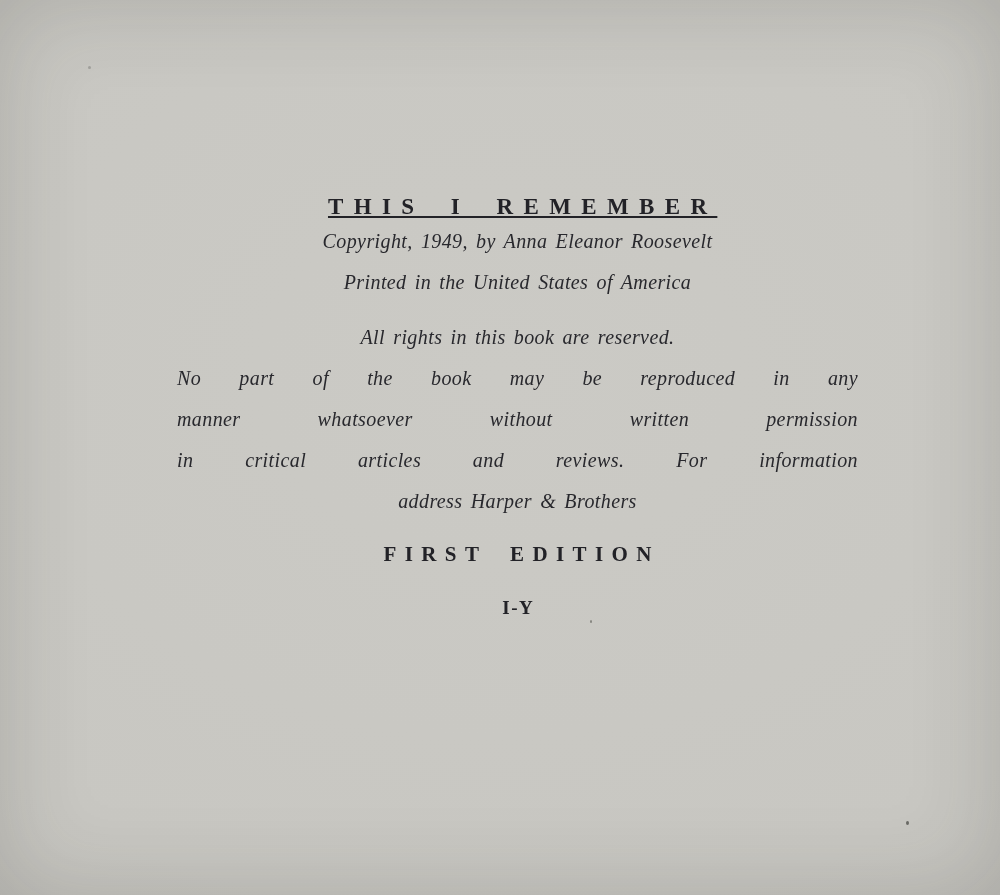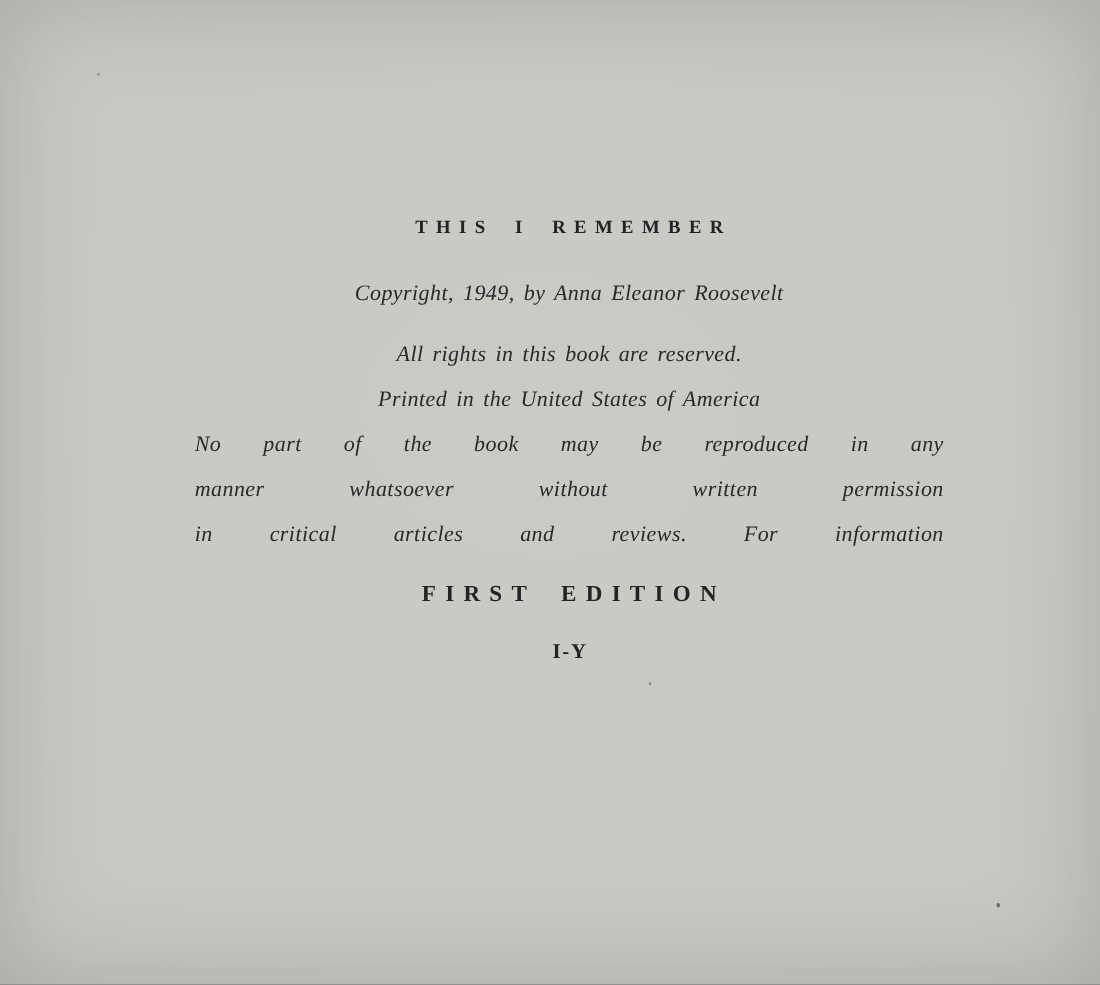--- a/index.html
+++ b/index.html
@@ -27,23 +27,23 @@
   }
   .caps {
     font-weight: bold;
     text-align: center;
     letter-spacing: 0.45em;
     padding-left: 0.45em; 
     word-spacing: 0.45em;
     color: #222227;
   }
   .title-line {
-    font-size: 17px;
+    font-size: 23px;
     line-height: 28px;
-    margin-bottom: 26px;
+    text-decoration: underline;
   }
   .ital {
     font-style: italic;
     font-size: 20px;
     line-height: 41px;
     letter-spacing: 0.02em;
     word-spacing: 0.14em;
   }
   .center { text-align: center; }
   .justify {
@@ -78,31 +78,32 @@
 <body>
 
 <div class="photo">
 
   <div class="text-block">
 
     <div class="caps title-line">THIS I REMEMBER</div>
 
     <div class="ital center">Copyright, 1949, by Anna Eleanor Roosevelt</div>
 
+    <div class="ital center">Printed in the United States of America</div>
+
     <div class="ital center para-gap">All rights in this book are reserved.</div>
-
-    <div class="ital center">Printed in the United States of America</div>
 
     <div class="ital justify">No part of the book may be reproduced in any</div>
 
     <div class="ital justify">manner whatsoever without written permission</div>
 
 
     <div class="ital justify">in critical articles and reviews. For information</div>
 
+    <div class="ital center">address Harper &amp; Brothers</div>
 
     <div class="caps edition-line">FIRST EDITION</div>
 
     <div class="caps code-line">I-Y</div>
 
   </div>
 
   <div class="speck s1"></div>
   <div class="speck s2"></div>
   <div class="speck s3"></div>

